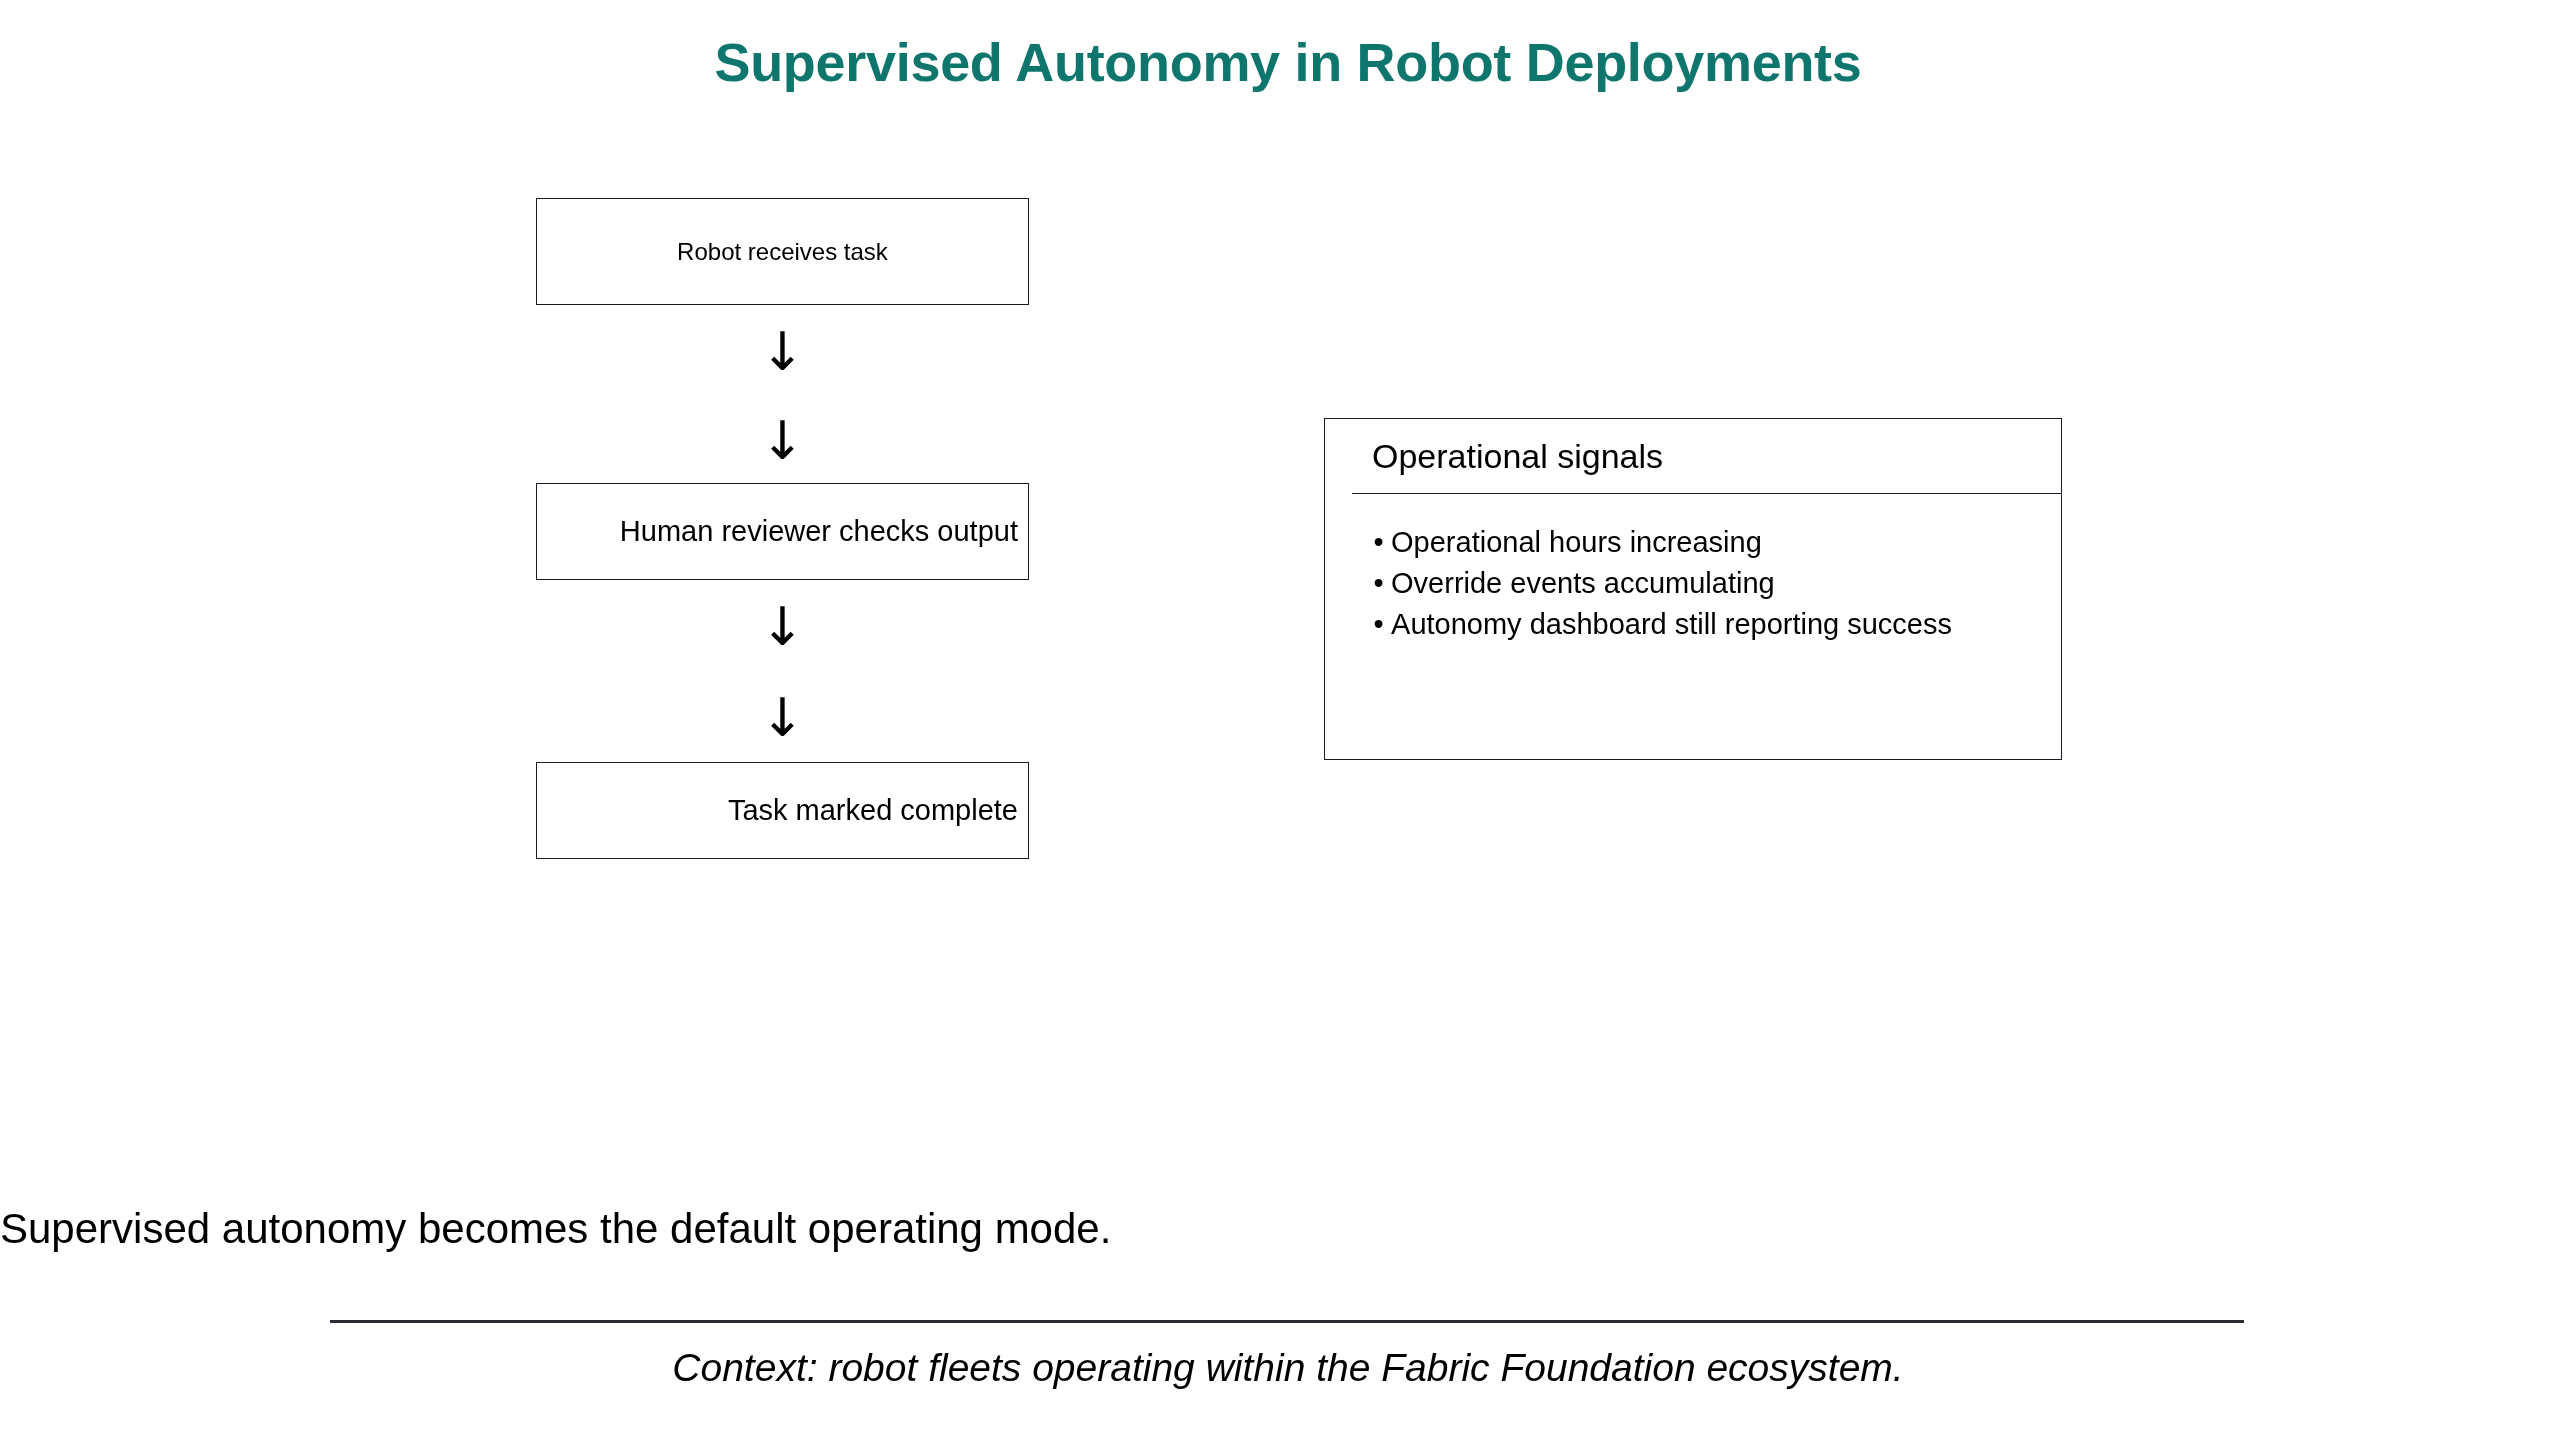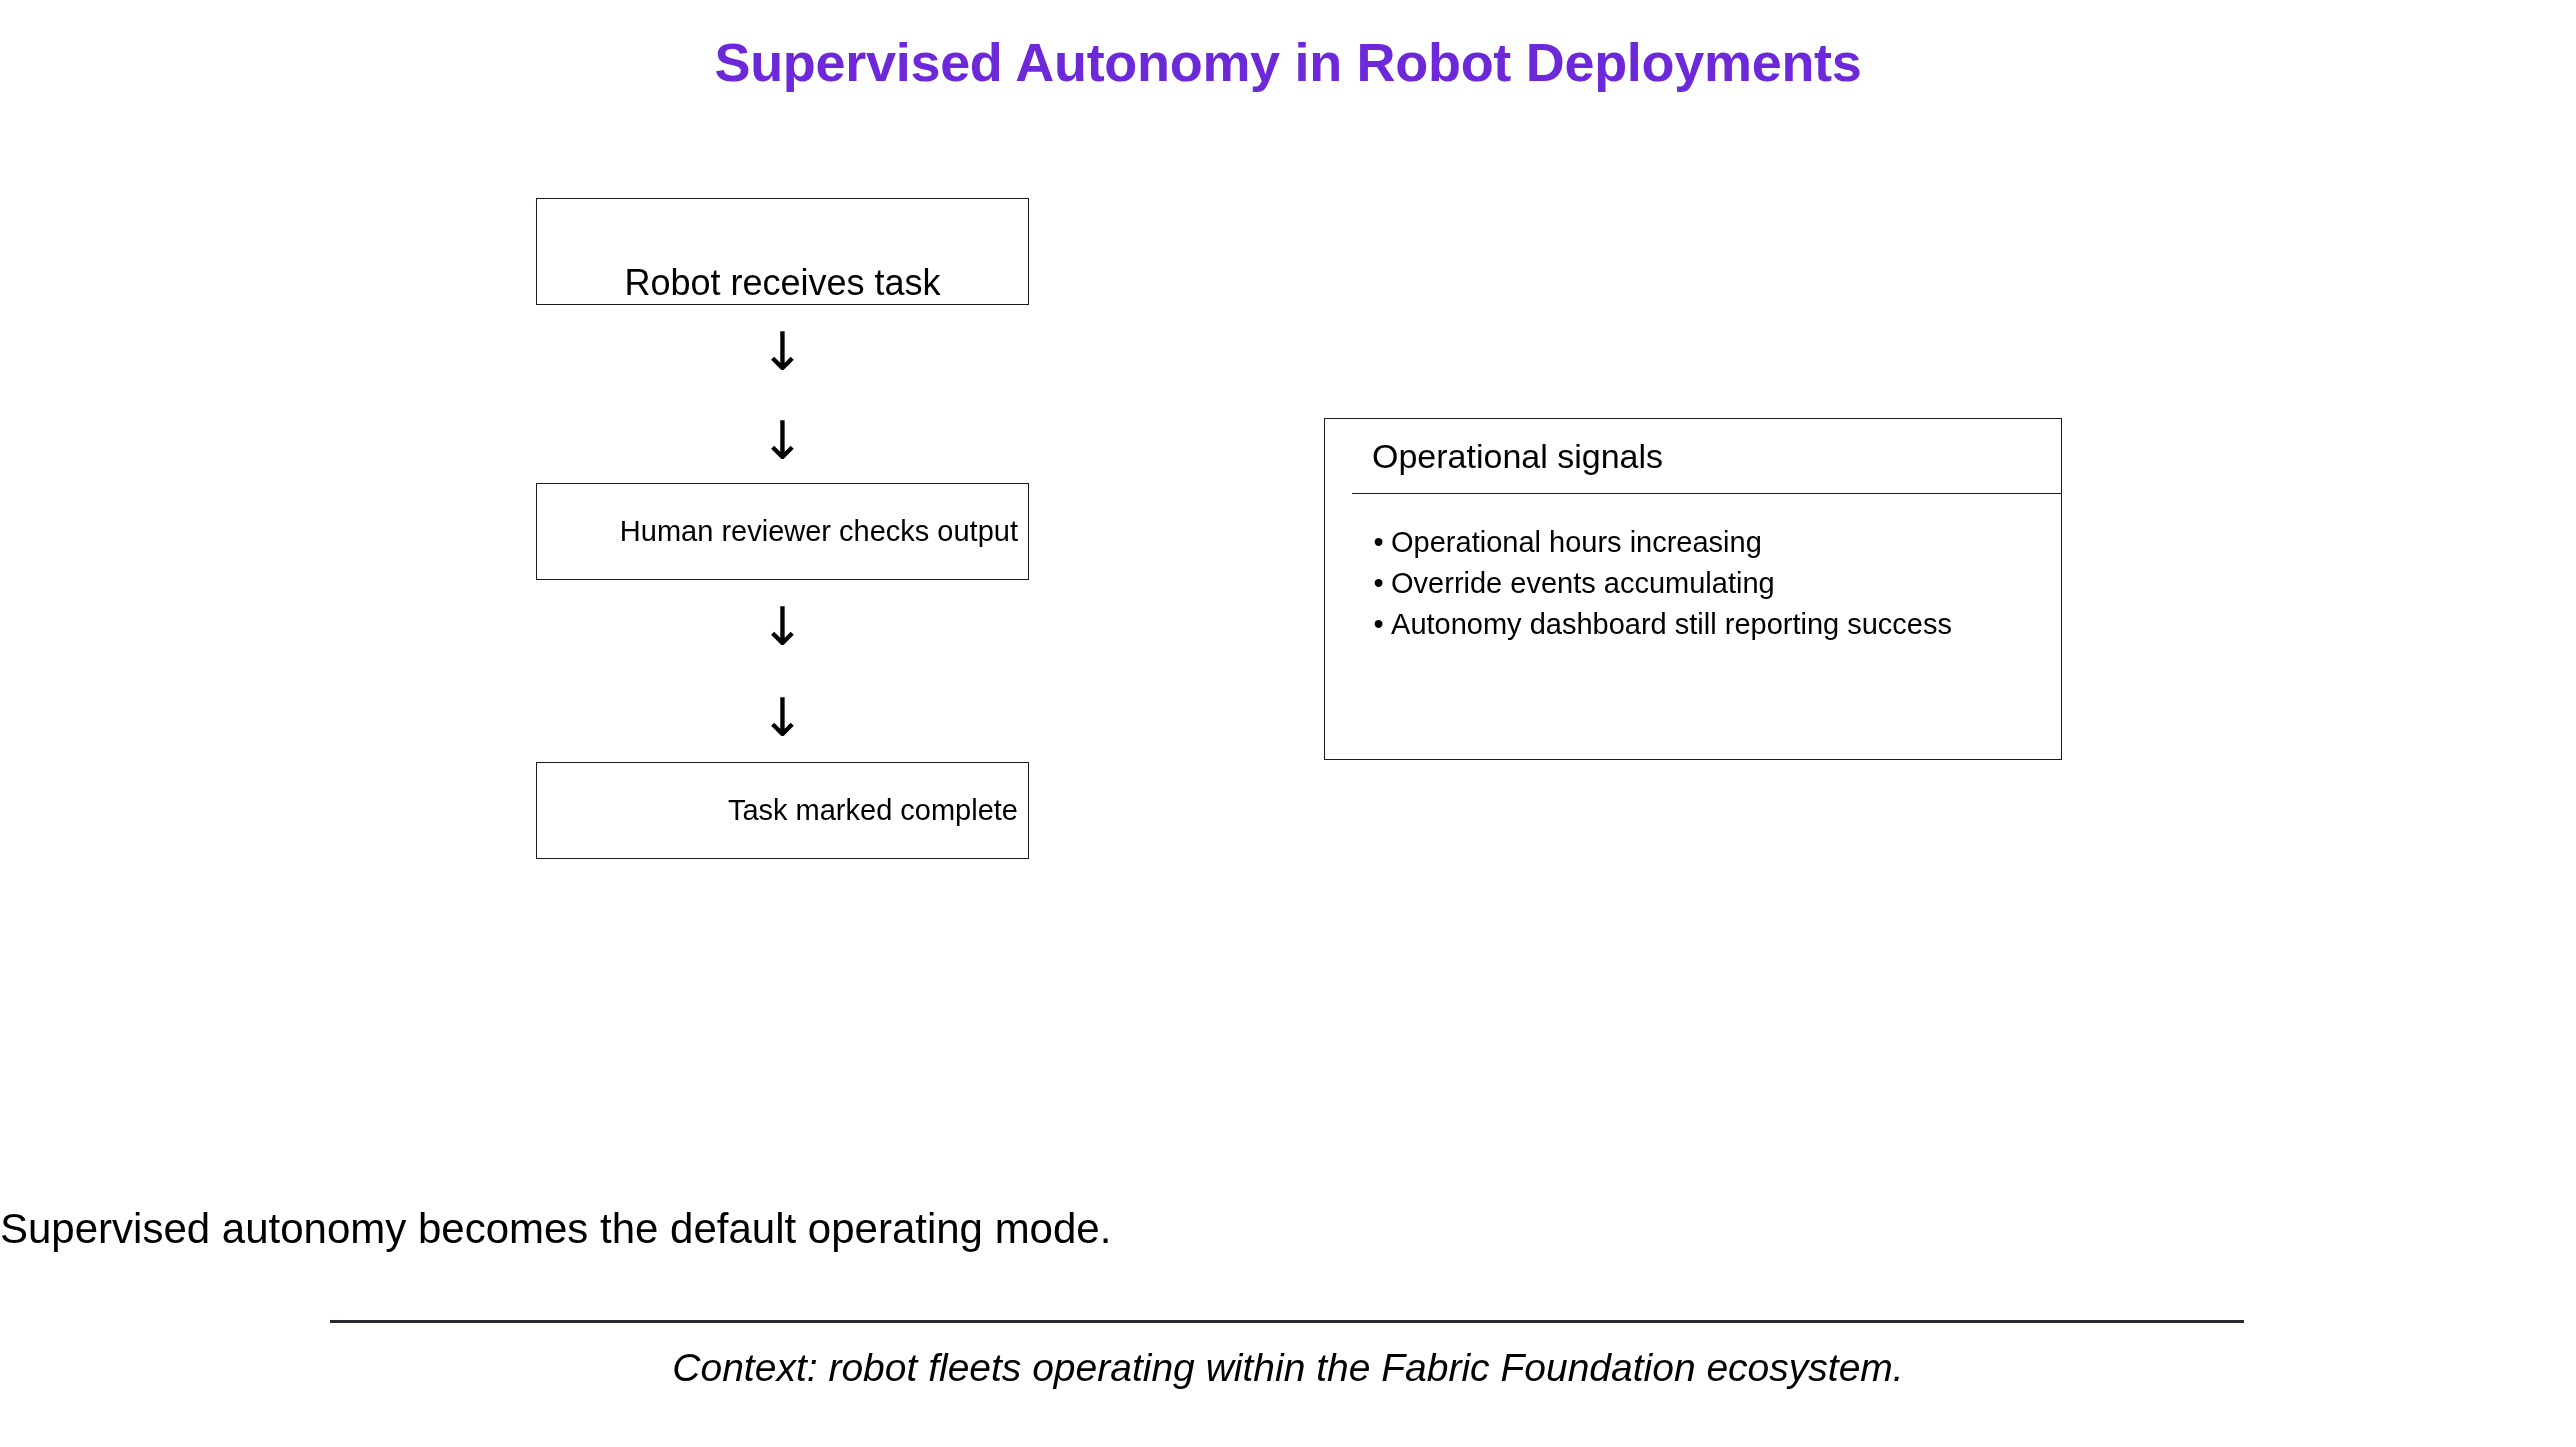--- a/index.html
+++ b/index.html
@@ -25,21 +25,21 @@
   #slide-title {
     position: absolute;
     left: 0;
     top: 33px;
     width: 2576px;
     text-align: center;
     font-size: 54px;
     font-weight: bold;
     letter-spacing: -0.3px;
     line-height: 1.1;
-    color: #6d28d9;
+    color: #0f766e;
   }
 
   
   #flow {
     position: absolute;
     left: 536px;
     top: 198px;
     width: 493px;
   }
   .flow-box {
@@ -48,22 +48,21 @@
     border: 1.9px solid #1a1a24;
     background: #ffffff;
     display: flex;
     align-items: center;
     justify-content: center;
     text-align: center;
     padding: 0 10px;
   }
   .flow-box.big {
     height: 107px;
-    font-size: 36px;
-    align-items: flex-end;
+    font-size: 24px;
   }
   .flow-box.small {
     height: 97px;
     font-size: 29px;
     justify-content: flex-end;
   }
   .flow-arrow {
     width: 493px;
     text-align: center;
     font-size: 53px;

